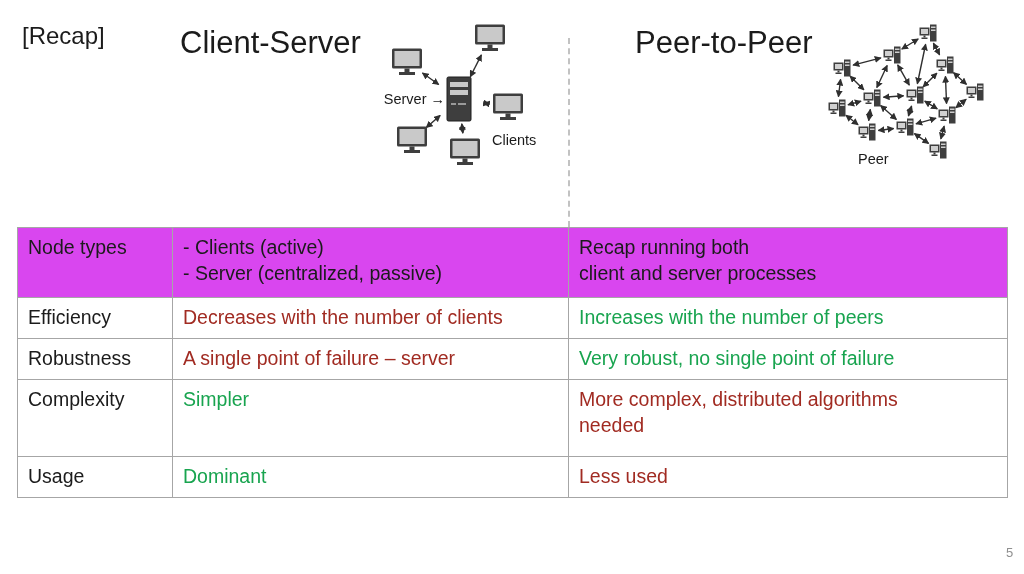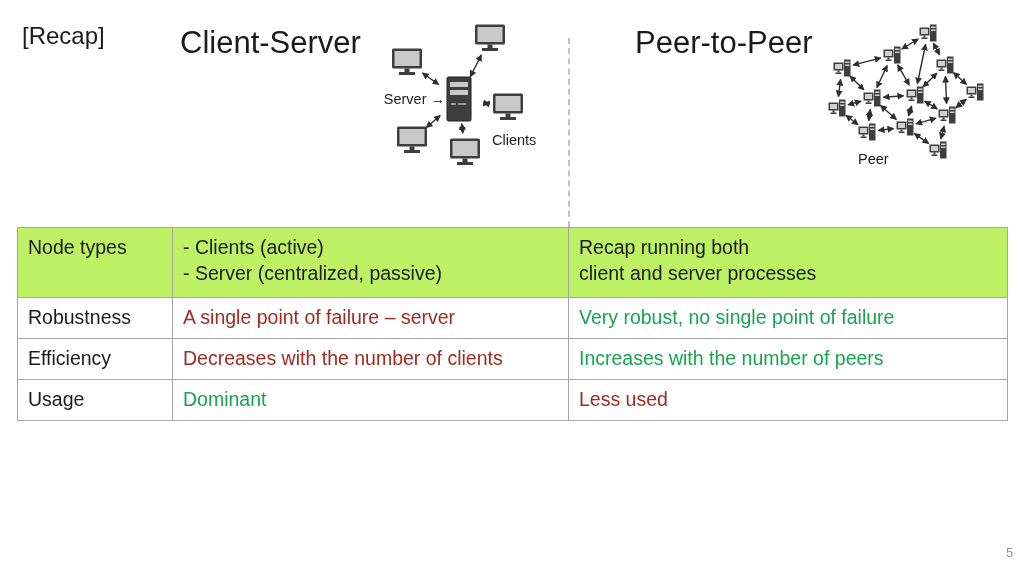--- a/index.html
+++ b/index.html
@@ -26,21 +26,21 @@
     position:absolute; left:17px; top:227px; width:990px;
     border-collapse:collapse; table-layout:fixed;
   }
   .cmp-table td {
     border:1px solid #a6a6a6; vertical-align:top;
     padding:7px 10px; font-size:19.5px; line-height:1.33; color:#1b1b1b;
   }
   .cmp-table col.c1 { width:155px; }
   .cmp-table col.c2 { width:396px; }
   .cmp-table col.c3 { width:439px; }
-  .row-header td { background:#bef264;margin-top:14px; }
+  .row-header td { background:#d946ef;margin-top:14px; }
   td.neg div { color:#a12b22; }
   td.pos div { color:#18a44f; }
 
   .page-num { position:absolute; left:1006px; top:545px; font-size:13px; color:#8f8f8f; }
   .sprite { position:absolute; width:0; height:0; overflow:hidden; }
 </style>
 </head>
 <body>
 
 <svg class="sprite" aria-hidden="true">
@@ -155,39 +155,51 @@
           <div>- Clients (active)</div>
           <div>- Server (centralized, passive)</div>
         </td>
         <td>
           <div>Recap running both</div>
           <div>client and server processes</div>
         </td>
       </tr>
       <tr style="height:41px">
         <td>
+            <div>Efficiency</div>
+          </td>
+        <td class="neg">
+            <div>Decreases with the number of clients</div>
+          </td>
+        <td class="pos">
+            <div>Increases with the number of peers</div>
+          </td>
+      </tr>
+      <tr style="height:41px">
+        <td>
             <div>Robustness</div>
           </td>
         <td class="neg">
             <div>A single point of failure – server</div>
           </td>
         <td class="pos">
             <div>Very robust, no single point of failure</div>
           </td>
       </tr>
-      <tr style="height:41px">
-        <td>
-            <div>Efficiency</div>
-          </td>
-        <td class="neg">
-            <div>Decreases with the number of clients</div>
-          </td>
-        <td class="pos">
-            <div>Increases with the number of peers</div>
-          </td>
+      <tr style="height:77px">
+        <td>
+            <div>Complexity</div>
+          </td>
+        <td class="pos">
+            <div>Simpler</div>
+          </td>
+        <td class="neg">
+          <div>More complex, distributed algorithms</div>
+          <div>needed</div>
+        </td>
       </tr>
       <tr style="height:40px">
         <td>
             <div>Usage</div>
           </td>
         <td class="pos">
             <div>Dominant</div>
           </td>
         <td class="neg">
             <div>Less used</div>

